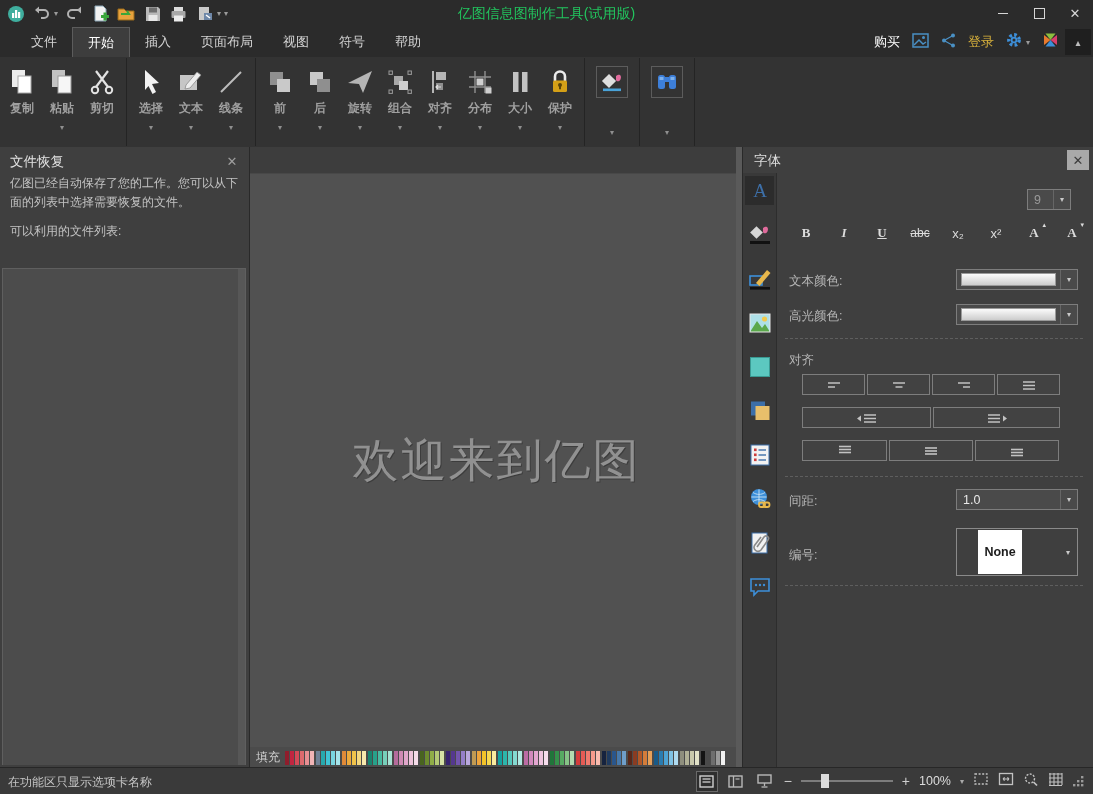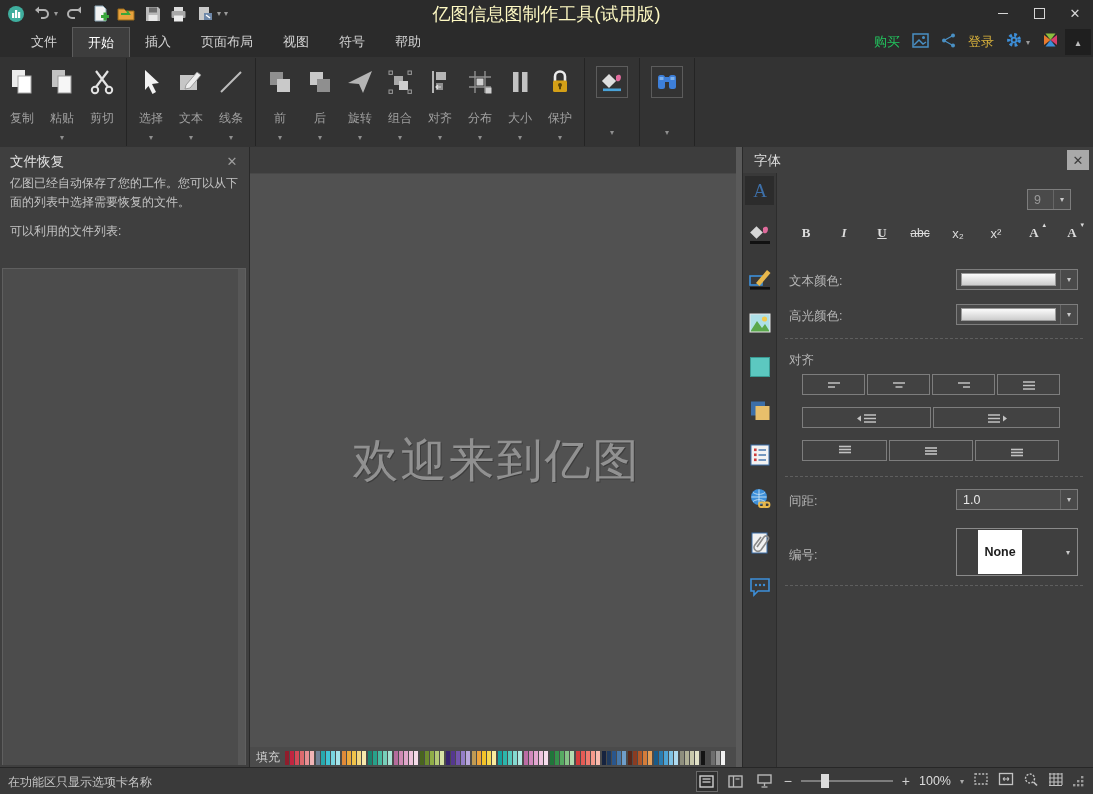--- a/index.html
+++ b/index.html
@@ -5,48 +5,48 @@
   html,body{margin:0;padding:0;background:#1b1b1b;}
   .app{position:relative;width:1093px;height:794px;background:#2b2b2b;overflow:hidden;
        font-family:"Liberation Sans","DejaVu Sans",sans-serif;color:#cfcfcf;}
 
   
   .titlebar{position:absolute;top:0;left:0;right:0;height:27px;background:#2b2b2b;}
   .qat{position:absolute;left:6px;top:0;height:27px;display:flex;align-items:center;gap:7px;}
   .qbtn{width:19px;height:19px;display:flex;align-items:center;justify-content:center;}
   .qcaret{font-size:8px;color:#9a9a9a;margin-left:-4px;}
   .win-title{position:absolute;left:200px;right:200px;top:0;height:27px;display:flex;align-items:center;
-             justify-content:center;font-size:18px;color:#fef9c3;}
+             justify-content:center;font-size:14px;color:#22c55e;}
   .wincontrols{position:absolute;right:0;top:0;display:flex;}
   .wc{width:36px;height:26px;display:flex;align-items:center;justify-content:center;color:#d6d6d6;}
   .wc-min-glyph{display:block;width:10px;height:0;border-bottom:1.5px solid #d6d6d6;}
   .wc-max-glyph{display:block;width:9px;height:9px;border:1.2px solid #d6d6d6;}
   .wc-close-glyph{font-size:13px;line-height:1;color:#d6d6d6;}
 
   
   .menubar{position:absolute;top:27px;left:8px;right:0;height:30px;background:#2b2b2b;}
   .tabs{position:absolute;left:8px;bottom:0;display:flex;height:30px;}
   .tab{padding:0 15px;display:flex;align-items:center;font-size:13px;color:#d4d4d4;}
   .tab.active{background:#3d3d3d;border:1px solid #5c5c5c;border-bottom:none;color:#ffffff;}
   .menu-right{position:absolute;right:34px;top:0;height:30px;display:flex;align-items:center;gap:12px;}
-  .buy{color:#22c55e;font-size:13px;}
+  .buy{color:#ffffff;font-size:13px;}
   .login{color:#d9b23c;font-size:13px;}
   .gear-caret{font-size:8px;color:#9a9a9a;margin-left:-8px;}
   .collapse-btn{position:absolute;right:2px;top:2px;width:26px;height:26px;background:#1f1f1f;
                 display:flex;align-items:center;justify-content:center;color:#bdbdbd;font-size:10px;}
 
   
   .ribbon{position:absolute;top:57px;left:0;right:0;height:90px;background:#333333;border-bottom:1px solid #1f1f1f;
           display:flex;align-items:stretch;}
   .rgroup{display:flex;padding:0 2px;}
   .rsep{width:1px;background:#242424;margin:1px 2px;}
   .rbtn{width:40px;display:flex;flex-direction:column;align-items:center;padding-top:7px;position:relative;}
   .rbtn.wide{width:62px;}
   .ricon{height:36px;display:flex;align-items:center;justify-content:center;}
-  .rlabel{font-size:12px;color:#a0a0a0;margin-top:10px;white-space:nowrap;}
+  .rlabel{font-size:12px;color:#a0a0a0;margin-top:0;white-space:nowrap;font-weight:bold;}
   .rarrow{font-size:8px;color:#8f8f8f;margin-top:6px;}
   .boxbtn{width:46px;display:flex;flex-direction:column;align-items:center;padding-top:9px;}
   .boxicon{width:30px;height:30px;border:1px solid #5c5c5c;display:flex;align-items:center;justify-content:center;}
   .boxbtn .rarrow{margin-top:30px;}
 
   
   .left-panel{position:absolute;left:0;top:147px;width:249px;bottom:26px;background:#3f3f3f;border-right:1px solid #292929;}
   .lp-header{display:flex;justify-content:space-between;align-items:center;padding:6px 8px 0 10px;}
   .lp-title{font-size:13.5px;color:#e2e2e2;}
   .lp-close{color:#9e9e9e;font-size:13px;width:18px;height:16px;text-align:center;}

